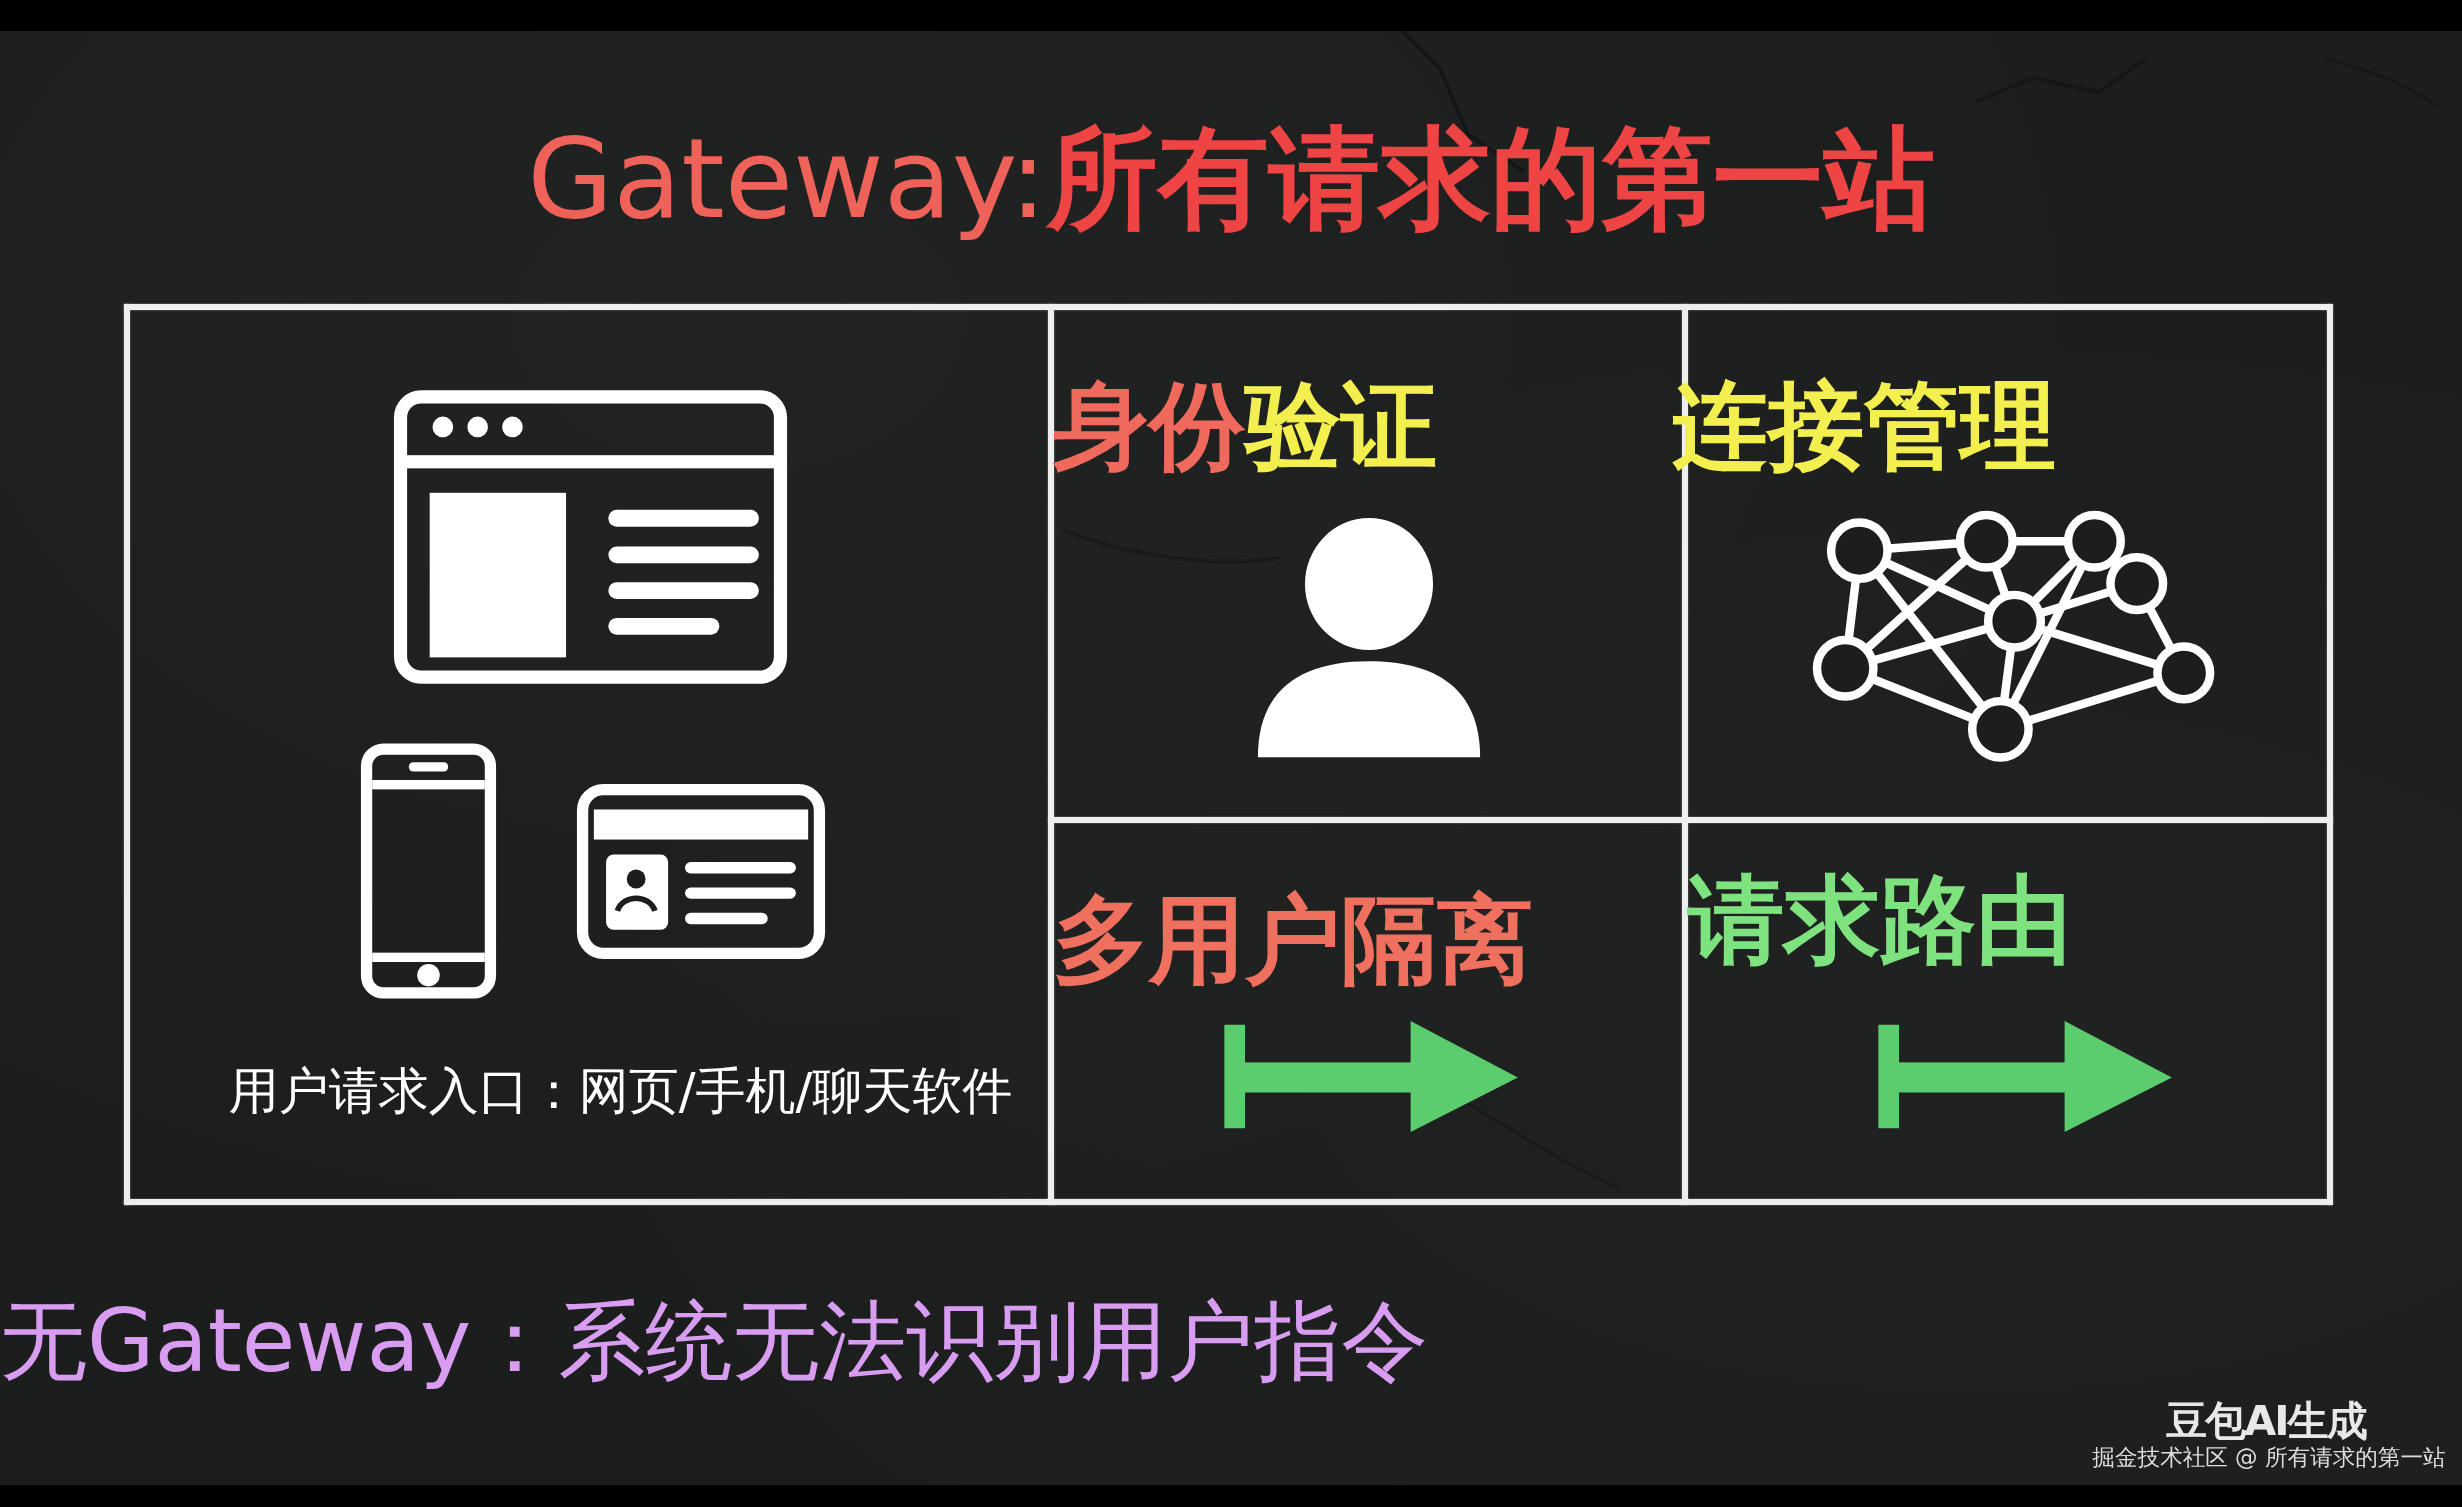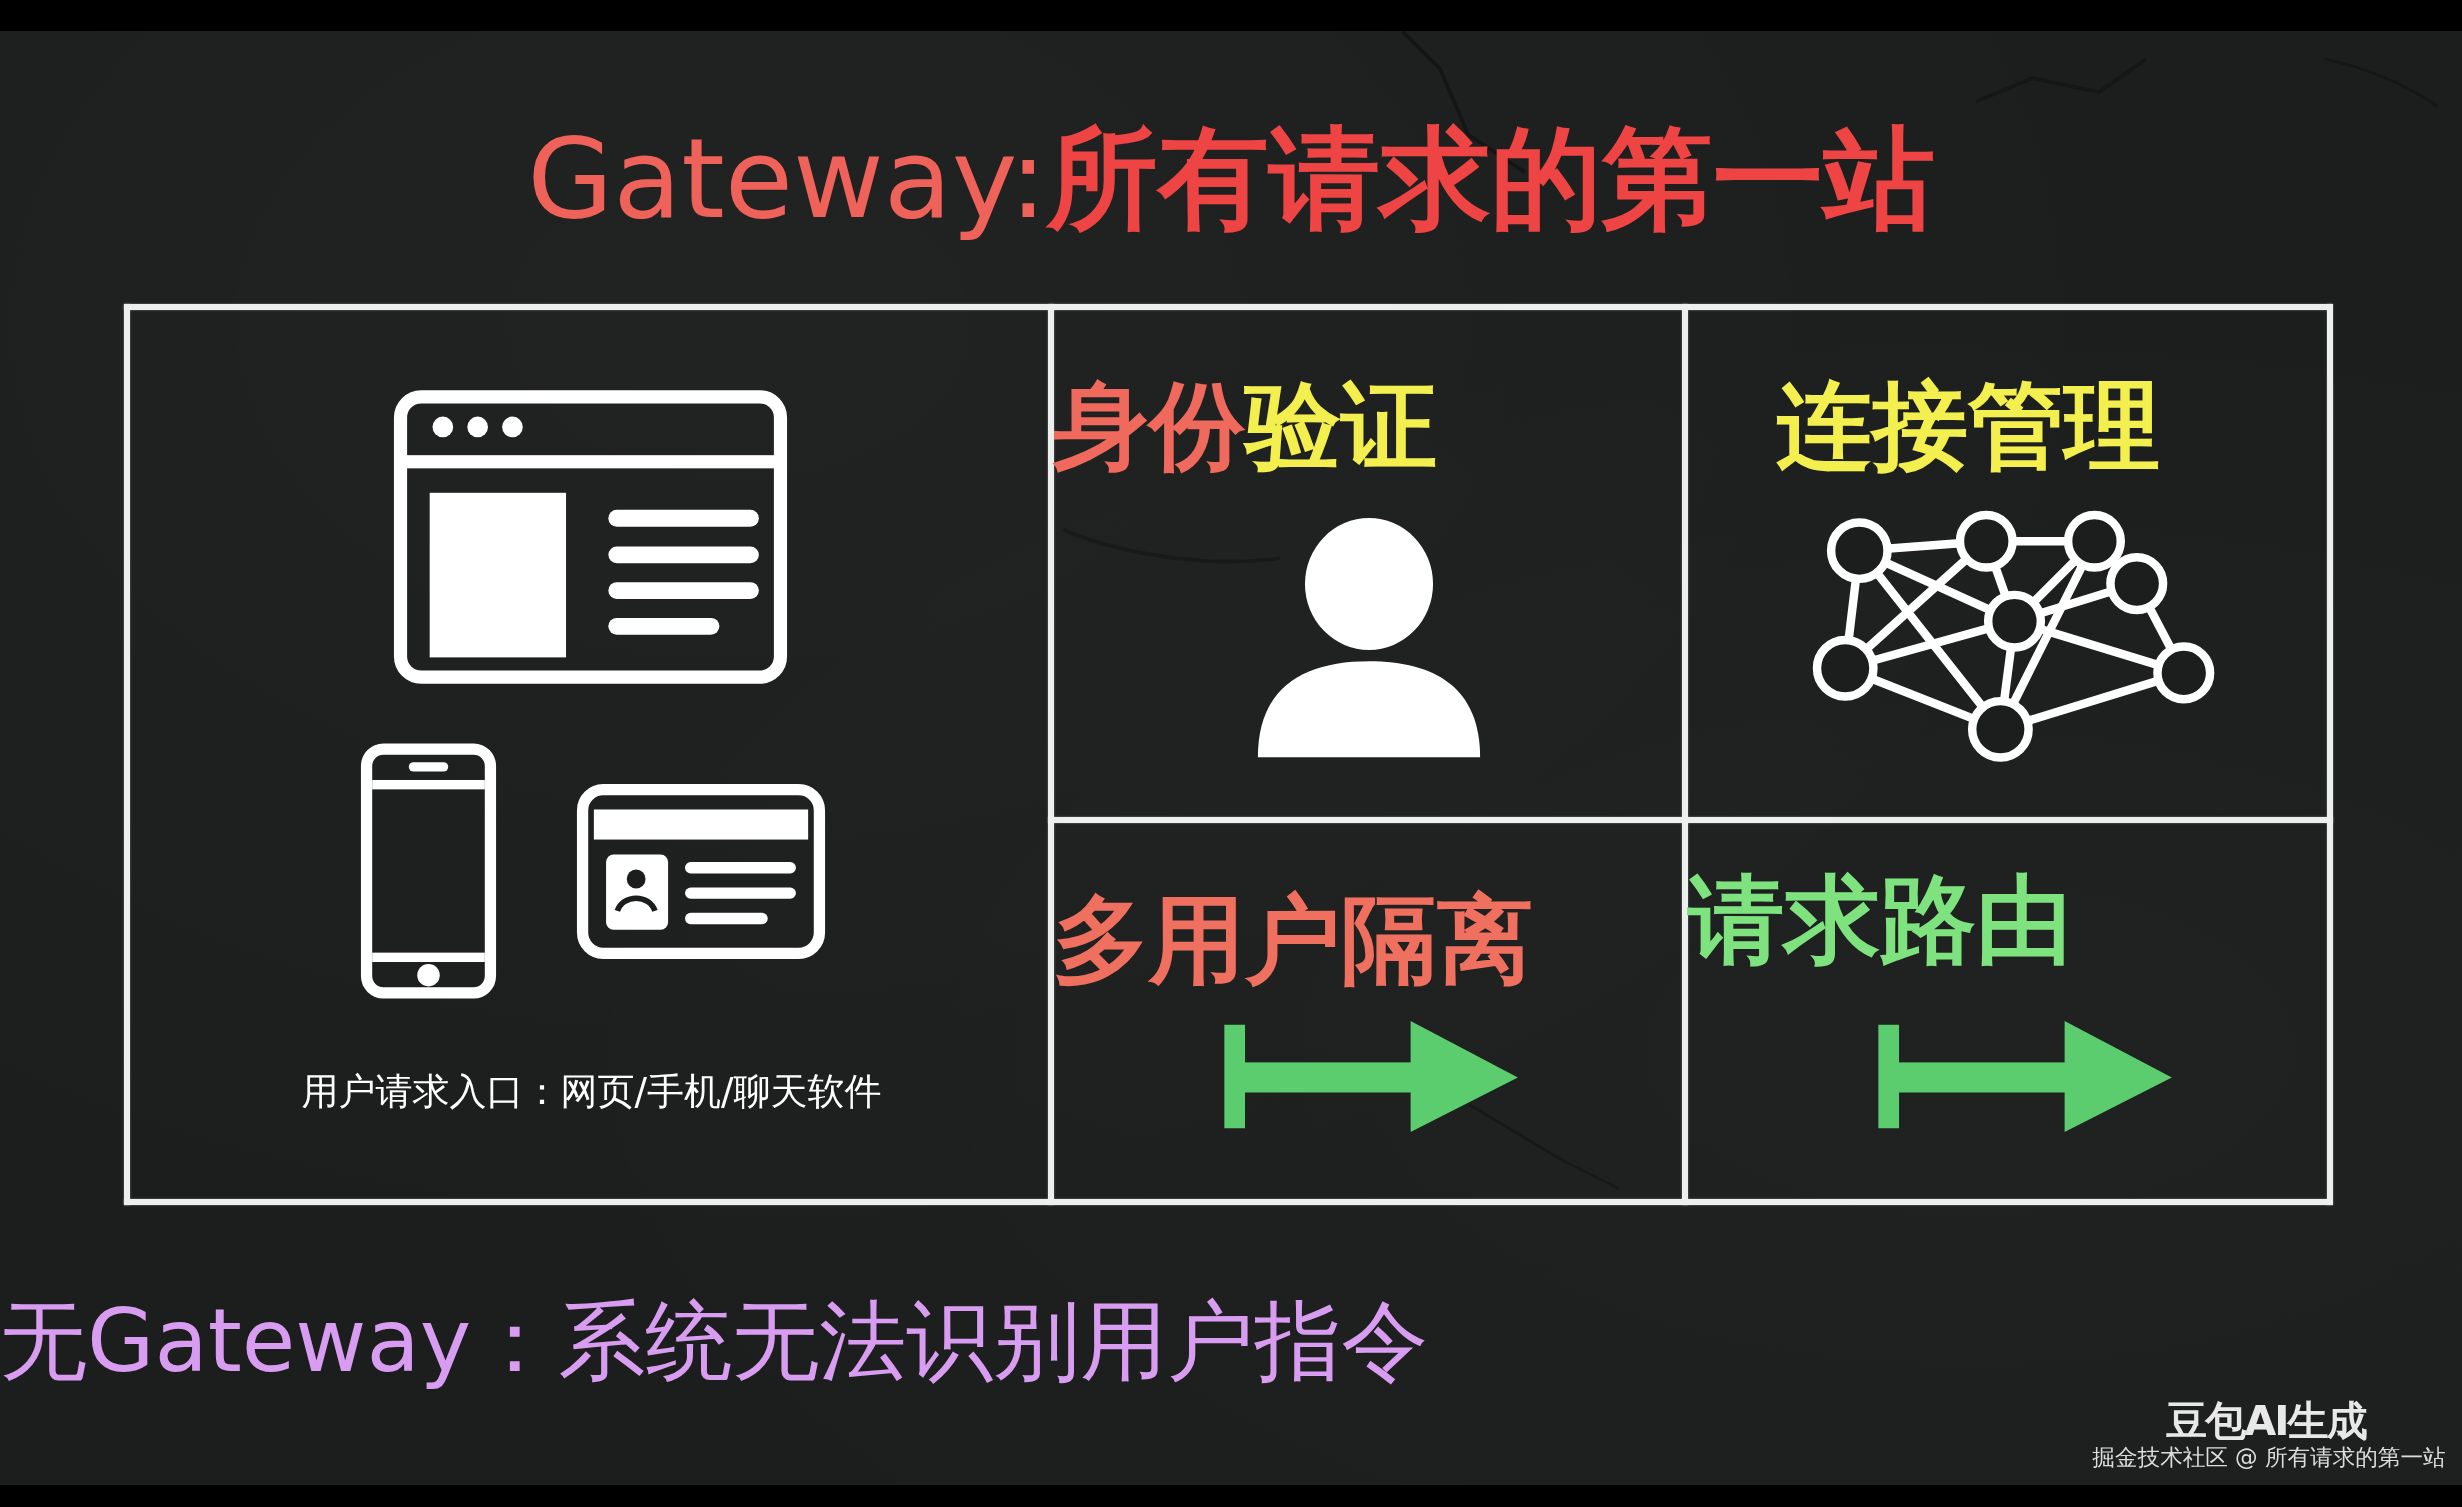--- a/index.html
+++ b/index.html
@@ -27,21 +27,21 @@
 
   .frame-line { position: absolute; background: #ecefed; box-shadow: 0 0 1.9px rgba(255,255,255,0.5); }
 
   .cell-label {
     position: absolute; font-size: 96px; line-height: 113px; font-weight: bold;
     white-space: nowrap;
   }
 
   .caption {
     position: absolute; left: 132px; width: 919px; top: 1054px; height: 75px;
-    font-size: 37px; line-height: 75px; color: #ffffff; text-align: center; white-space: nowrap;
+    font-size: 50px; line-height: 75px; color: #ffffff; text-align: center; white-space: nowrap; padding-left: 29px;
   }
 
   .subtitle {
     position: absolute; left: 0; width: 2462px; top: 1285px; height: 113px;
     font-size: 87px; line-height: 113px; color: #d89cf0; white-space: nowrap;
   }
 
   .wm-main {
     position: absolute; left: 2125px; top: 1388px; width: 282px; height: 66px;
     font-size: 41px; line-height: 66px; font-weight: bold; color: #e8e8e8; text-align: center; letter-spacing: -1.9px;
@@ -120,21 +120,21 @@
   <div class="cell-label" style="left:1053px; width:629px; top:370px;">
     <span style="color:#ef6a5c;">身份</span><span style="color:#f3ef4e;">验证</span>
   </div>
   <svg class="icon" style="left:1256px; top:518px;" width="226" height="245" viewBox="0 0 240 260">
     <ellipse cx="120" cy="70" rx="68" ry="70" fill="#fff"></ellipse>
     <path d="M2 254 C2 180 50 152 120 152 C190 152 238 180 238 254 Z" fill="#fff"></path>
   </svg>
 </div>
 
 <div>
-  <div class="cell-label" style="left:1776px; width:639px; top:370px; color:#f3ef4e;">连接管理</div>
+  <div class="cell-label" style="left:1672px; width:639px; top:370px; color:#f3ef4e;">连接管理</div>
   <svg class="icon" style="left:1817px; top:508px;" width="395" height="264" viewBox="0 0 420 280">
     <g stroke="#fff" stroke-width="9" fill="none" stroke-linecap="round">
       <line x1="45" y1="45" x2="180" y2="35"></line>
       <line x1="180" y1="35" x2="295" y2="35"></line>
       <line x1="45" y1="45" x2="30" y2="170"></line>
       <line x1="45" y1="45" x2="210" y2="120"></line>
       <line x1="45" y1="45" x2="195" y2="235"></line>
       <line x1="180" y1="35" x2="30" y2="170"></line>
       <line x1="180" y1="35" x2="210" y2="120"></line>
       <line x1="295" y1="35" x2="210" y2="120"></line>

